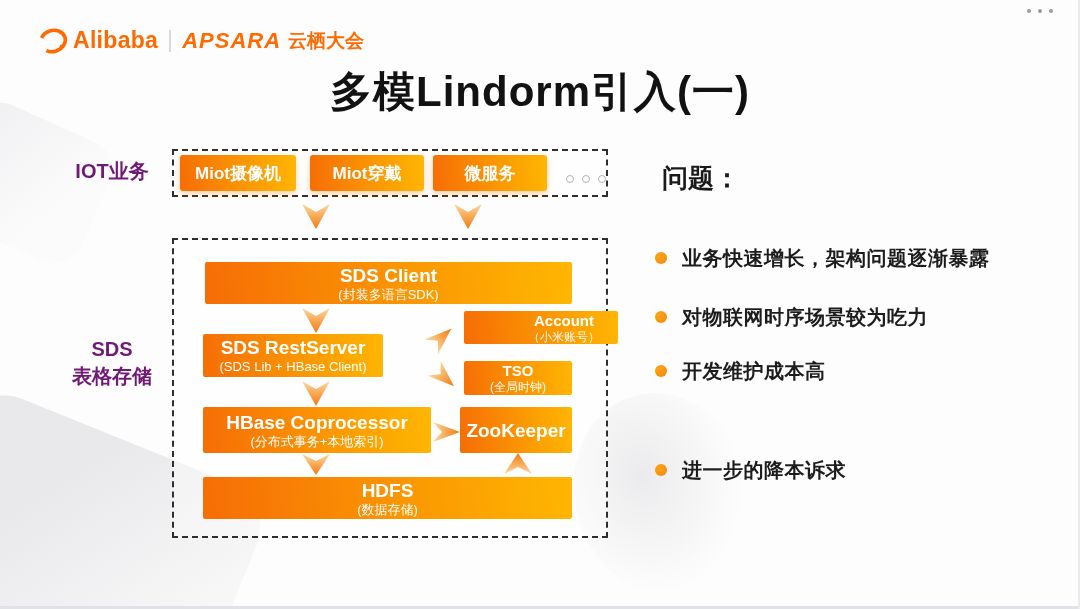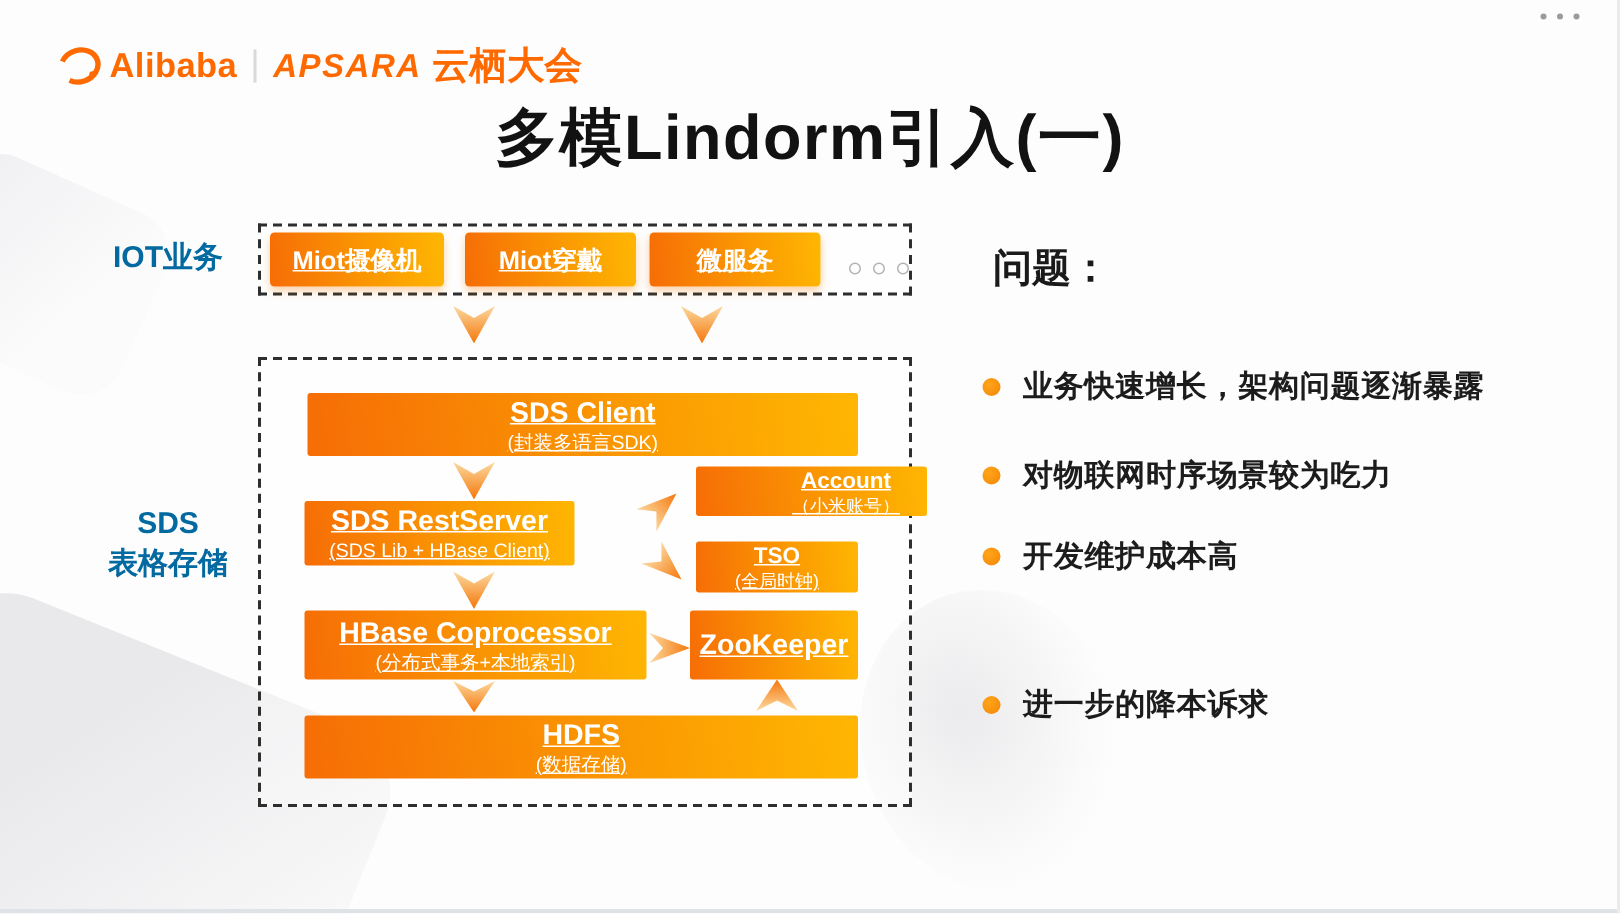--- a/index.html
+++ b/index.html
@@ -14,39 +14,39 @@
   .edge-bottom{position:absolute;left:0;bottom:0;width:100%;height:3px;background:#dfe3e8;z-index:3;}
   .edge-right{position:absolute;right:0;top:0;width:2px;height:100%;background:#ebebeb;z-index:3;}
 
   .z{position:absolute;z-index:2;}
 
   
   #brand{left:38px;top:27px;display:flex;align-items:center;justify-content:center;}
   #brand .ali-word{color:#ff6a00;font-weight:800;font-size:23px;letter-spacing:.3px;margin-left:5px;}
   #brand .divider{width:2px;height:22px;background:#d9d9d9;margin:0 11px;}
   #brand .apsara{color:#ff6a00;font-weight:800;font-style:italic;font-size:22px;letter-spacing:1px;}
-  #brand .conf{color:#ff6a00;font-weight:700;font-size:25px;margin-left:7px;}
+  #brand .conf{color:#ff6a00;font-weight:700;font-size:19px;margin-left:7px;}
 
   #menu-dots{left:1024px;top:6px;display:flex;gap:7px;cursor:pointer;padding:3px;}
   #menu-dots i{width:4px;height:4px;border-radius:50%;background:#9b9b9b;display:block;}
 
   #page-title{left:0;top:64px;width:100%;text-align:center;font-size:42px;font-weight:700;color:#121212;letter-spacing:1px;}
 
   
-  .side-label{color:#0369a1;font-weight:700;font-size:20px;text-align:center;}
+  .side-label{color:#701a75;font-weight:700;font-size:20px;text-align:center;}
   #iot-label{left:56px;top:158px;width:112px;}
   #sds-label{left:56px;top:336px;width:112px;line-height:27px;}
 
   
   .dashed{border:2px dashed #2e2e2e;background:rgba(255,255,255,.35);}
   #iot-box{left:172px;top:149px;width:432px;height:44px;}
   #sds-box{left:172px;top:238px;width:432px;height:296px;}
 
   
-  .node{background:linear-gradient(84deg,#f66d06 0%,#fb9c02 62%,#ffb602 100%);color:#fff;display:flex;flex-direction:column;justify-content:center;text-align:center;border-radius:2px;text-decoration:underline;}
+  .node{background:linear-gradient(84deg,#f66d06 0%,#fb9c02 62%,#ffb602 100%);color:#fff;display:flex;flex-direction:column;justify-content:center;text-align:center;border-radius:2px;}
   .node .t{font-weight:700;font-size:19px;line-height:21px;}
   .node .s{font-size:13px;line-height:15px;margin-top:1px;}
   .node.small .t{font-size:15px;line-height:17px;}
   .node.small .s{font-size:12px;line-height:14px;}
   .svc{border-radius:3px;box-shadow:0 3px 6px rgba(243,130,10,.35);}
   .svc .t{font-size:17px;}
 
   #svc-1{left:180px;top:155px;width:116px;height:36px;}
   #svc-2{left:310px;top:155px;width:114px;height:36px;}
   #svc-3{left:433px;top:155px;width:114px;height:36px;}

